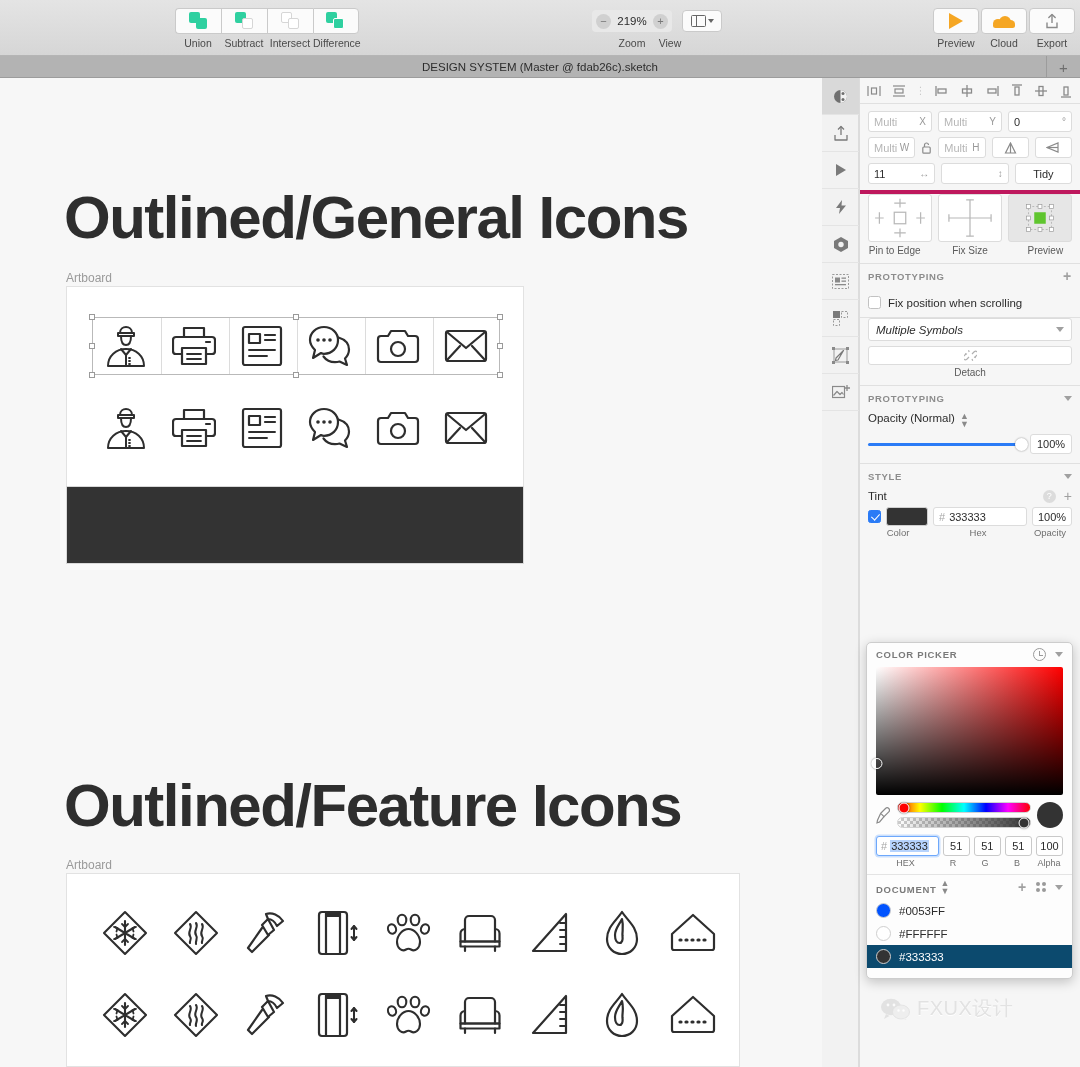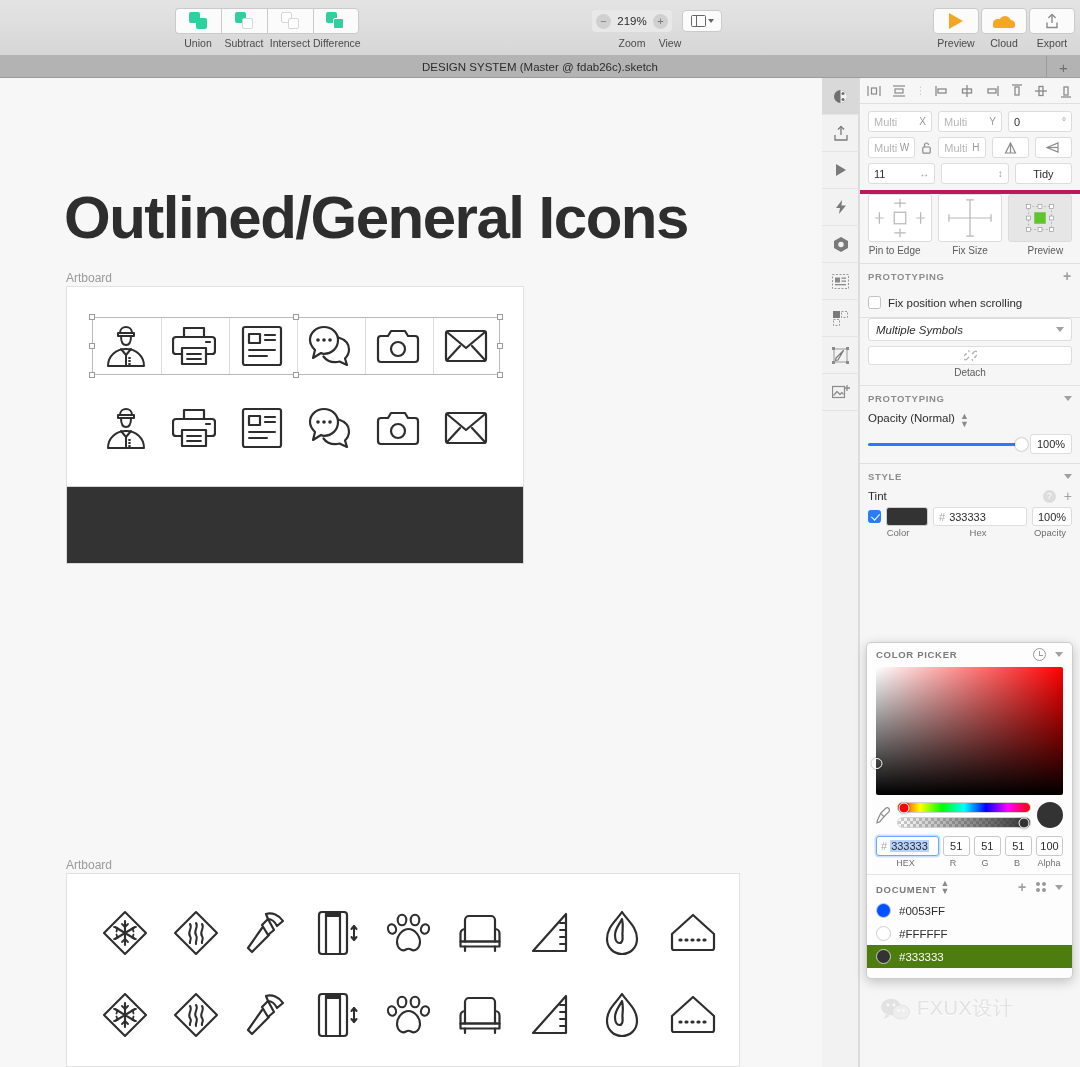--- a/index.html
+++ b/index.html
@@ -335,21 +335,21 @@
     justify-content: space-between; padding: 0 9px;
     font-size: 9.5px; letter-spacing: .7px; color: #7a7a7a; font-weight: bold;
   }
   .doc-head .tools { display: flex; align-items: center; gap: 9px; }
   .grid-ic { display: grid; grid-template-columns: 4px 4px; gap: 2px; }
   .grid-ic i { width: 4px; height: 4px; border-radius: 50%; background: #9a9a9a; }
   .sw-row {
     height: 23px; display: flex; align-items: center; gap: 8px; padding: 0 9px;
     font-size: 11.5px; color: #2c2c2c;
   }
-  .sw-row.sel { background: #4d7c0f; color: #fff; }
+  .sw-row.sel { background: #0c4a6e; color: #fff; }
   .sw-dot { width: 15px; height: 15px; border-radius: 50%; border: 1px solid #cfcfcf; }
 
   
   .watermark {
     position: absolute; left: 880px; top: 995px;
     display: flex; align-items: center; gap: 7px;
     color: #e2e2e2; font-size: 20px; letter-spacing: .5px;
     text-shadow: 0 1px 0 rgba(255,255,255,.9);
   }
   .wm-chat { position: relative; width: 30px; height: 22px; }
@@ -560,20 +560,21 @@
             <rect x="2" y="2" width="40" height="30" rx="2"></rect>
             <path d="M3.5 3.5 L22 19 L40.5 3.5"></path>
             <path d="M3.5 30.5 L16 17 M40.5 30.5 L28 17"></path>
           </svg>
         </div>
       </div>
     </div>
 
     <div class="dark-band" style="left:66px; top:408px; width:458px; height:78px;"></div>
 
+    <div class="headline" style="left:64px; top:698px;">Outlined/Feature Icons</div>
 
     <div class="artboard-label" style="left:66px; top:780px;">Artboard</div>
     <div class="artboard" style="left:66px; top:795px; width:674px; height:194px;">
 
       <div class="icon-row" style="left:22px; top:30px;">
         <div class="icon-cell" style="width:71px;">
           <svg width="46" height="46" viewBox="0 0 46 46" fill="none" stroke="#2e2e2e" stroke-width="2.1" stroke-linejoin="round" stroke-linecap="round">
             <path d="M23 2 L44 23 L23 44 L2 23 Z"></path>
             <path d="M23 11 L23 35 M13 17 L33 29 M33 17 L13 29"></path>
             <path d="M20 14 L23 17 L26 14 M20 32 L23 29 L26 32" stroke-width="1.8"></path>

